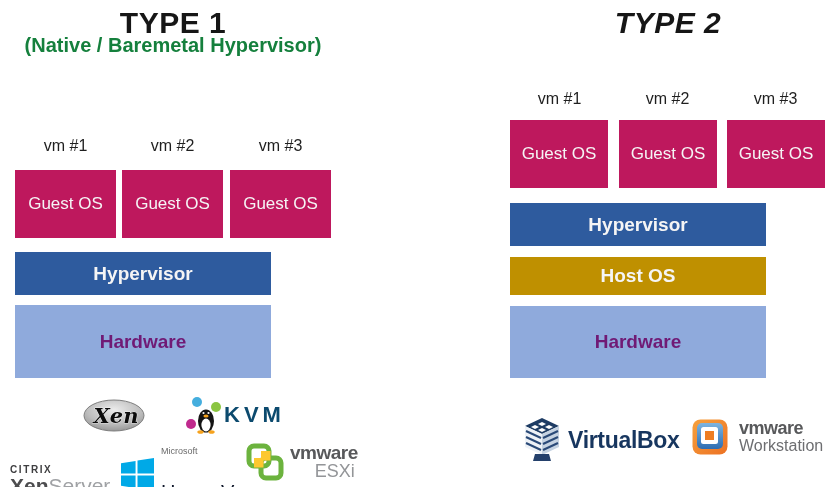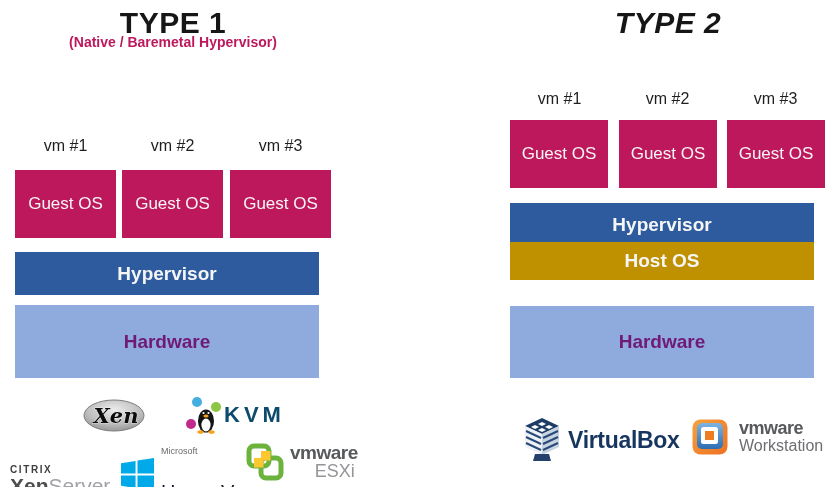--- a/index.html
+++ b/index.html
@@ -2,25 +2,25 @@
 <html><head>
 <meta charset="utf-8">
 <style>
   html,body{margin:0;padding:0;background:#fff;}
   .canvas{
     position:relative;width:840px;height:487px;background:#ffffff;overflow:hidden;
     font-family:"Liberation Sans",sans-serif;
   }
   .abs{position:absolute;}
   .col-title{width:316px;text-align:center;font-size:30px;font-weight:600;color:#161616;letter-spacing:.5px;}
-  .col-subtitle{width:316px;text-align:center;font-size:14px;font-weight:700;color:#be185d;}
+  .col-subtitle{width:316px;text-align:center;font-size:20px;font-weight:700;color:#15803d;}
   .vm-label{width:101px;text-align:center;font-size:16px;color:#1f1f1f;}
   .box{display:flex;align-items:center;justify-content:center;color:#f5f5f5;box-sizing:border-box;}
   .guest{width:101px;height:68px;background:#be185d;font-size:17px;font-weight:400;}
-  .layer{width:304px;font-weight:700;font-size:19px;}
+  .layer{width:256px;font-weight:700;font-size:19px;}
   .hyp{height:43px;background:#2e5b9e;}
   .hostos{height:38px;background:#bf9000;}
   .hw{height:73px;background:#8faadc;color:#701a75;}
   .logo-row{display:flex;align-items:center;}
   .kvm-text{font-size:22px;font-weight:700;color:#0c4a6e;letter-spacing:4px;margin-left:2px;}
   .citrix-brand{font-size:10px;font-weight:700;color:#3f3f41;letter-spacing:1.6px;}
   .citrix-name{font-size:21px;line-height:22px;}
   .citrix-xen{font-weight:600;color:#4d4d4f;}
   .citrix-server{font-weight:300;color:#a0a2a5;}
   .ms-brand{font-size:9px;color:#6a6a6a;line-height:10px;}
@@ -116,21 +116,21 @@
 
   <div class="abs vm-label" style="left:509px;top:90px;">vm #1</div>
   <div class="abs vm-label" style="left:617px;top:90px;">vm #2</div>
   <div class="abs vm-label" style="left:725px;top:90px;">vm #3</div>
 
   <div class="abs box guest" style="left:510px;top:120px;width:98px;">Guest OS</div>
   <div class="abs box guest" style="left:619px;top:120px;width:98px;">Guest OS</div>
   <div class="abs box guest" style="left:727px;top:120px;width:98px;">Guest OS</div>
 
   <div class="abs box layer hyp" style="left:510px;top:203px;">Hypervisor</div>
-  <div class="abs box layer hostos" style="left:510px;top:242px;">Host OS</div>
+  <div class="abs box layer hostos" style="left:510px;top:257px;">Host OS</div>
   <div class="abs box layer hw" style="left:510px;top:306px;height:72px;">Hardware</div>
 
   <div class="abs logo-row" style="left:522px;top:417px;">
     <svg width="40" height="46" viewBox="0 0 40 46">
       <polygon points="20,1 37,9 20,17 3,9" fill="#1e3c64"></polygon>
       <polygon points="20,5 24,7 20,9 16,7" fill="#ffffff"></polygon>
       <polygon points="13,8 17,10 13,12 9,10" fill="#ffffff"></polygon>
       <polygon points="27,8 31,10 27,12 23,10" fill="#ffffff"></polygon>
       <polygon points="20,11 24,13 20,15 16,13" fill="#ffffff"></polygon>
       <polygon points="3,9 20,17 20,38 3,30" fill="#eef2f7"></polygon>

